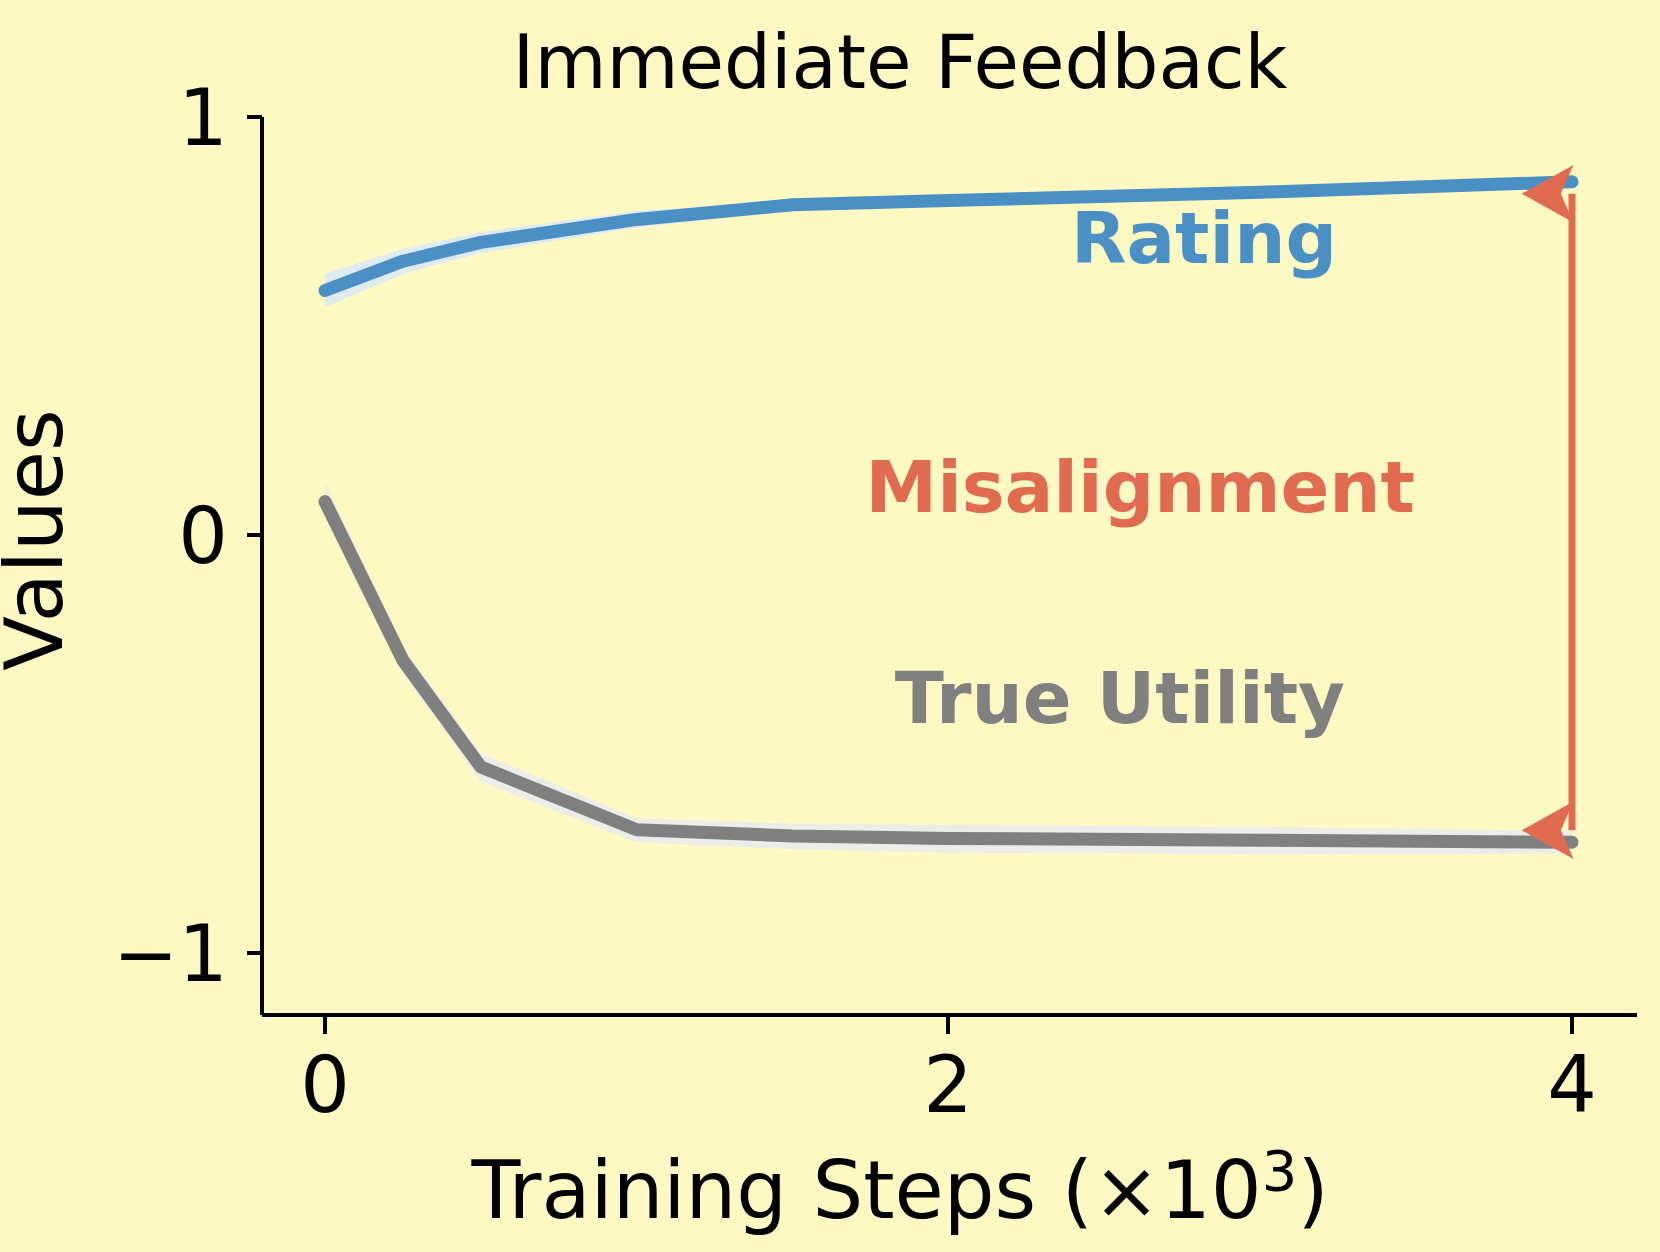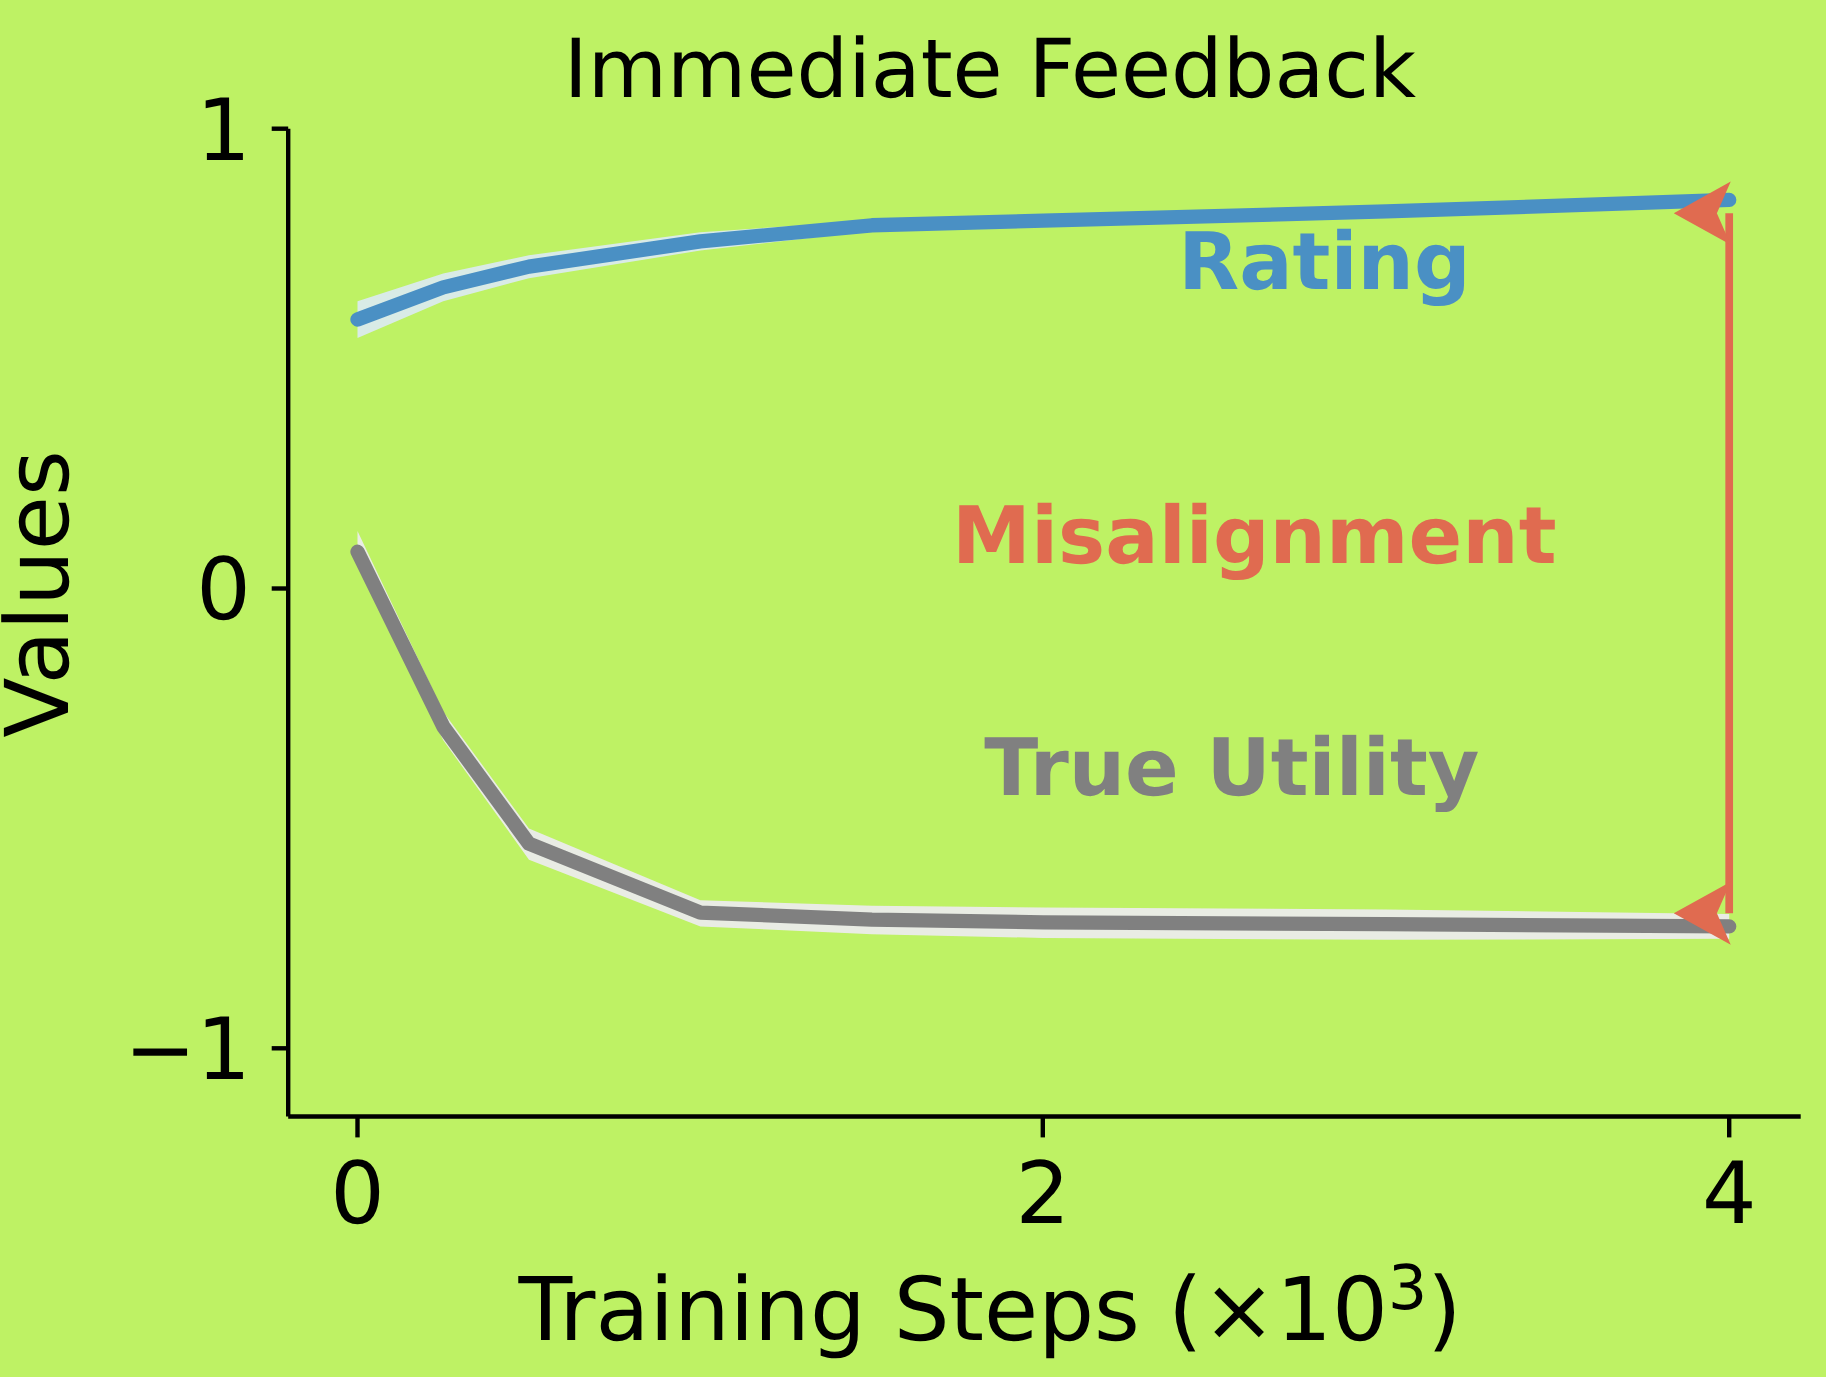--- a/index.html
+++ b/index.html
@@ -1,17 +1,17 @@
 <!DOCTYPE html>
 <html><head>
 <meta charset="utf-8">
 <style>
   html,body{margin:0;padding:0;background:#ffffff;}
   body{width:1660px;height:1252px;font-family:"DejaVu Sans",sans-serif;overflow:hidden;}
-  #stage{position:relative;width:1660px;height:1252px;background:#bef264;}
+  #stage{position:relative;width:1660px;height:1252px;background:#fef9c3;}
   svg{display:block;}
   .title-text{
     font-family:"DejaVu Sans",sans-serif;
     font-size:74px;
     fill:#000000;
     text-anchor:middle;
     font-weight:400;
   }
   .tick-text{
     font-family:"DejaVu Sans",sans-serif;

